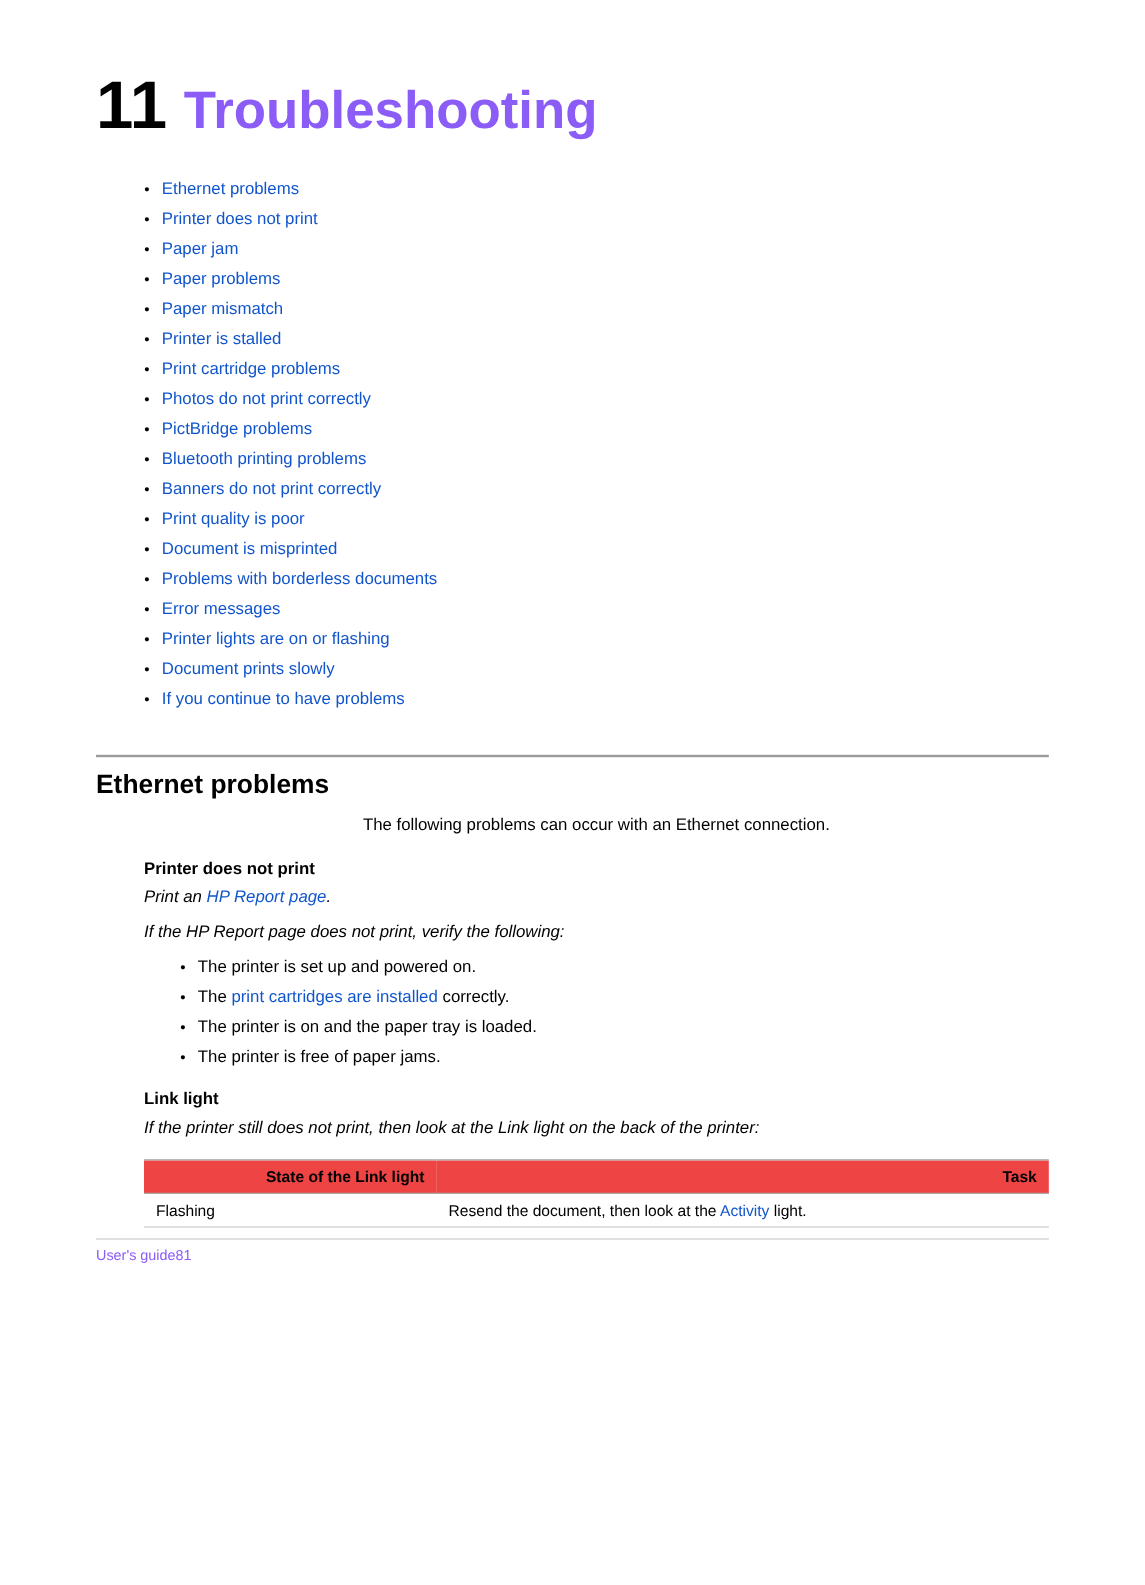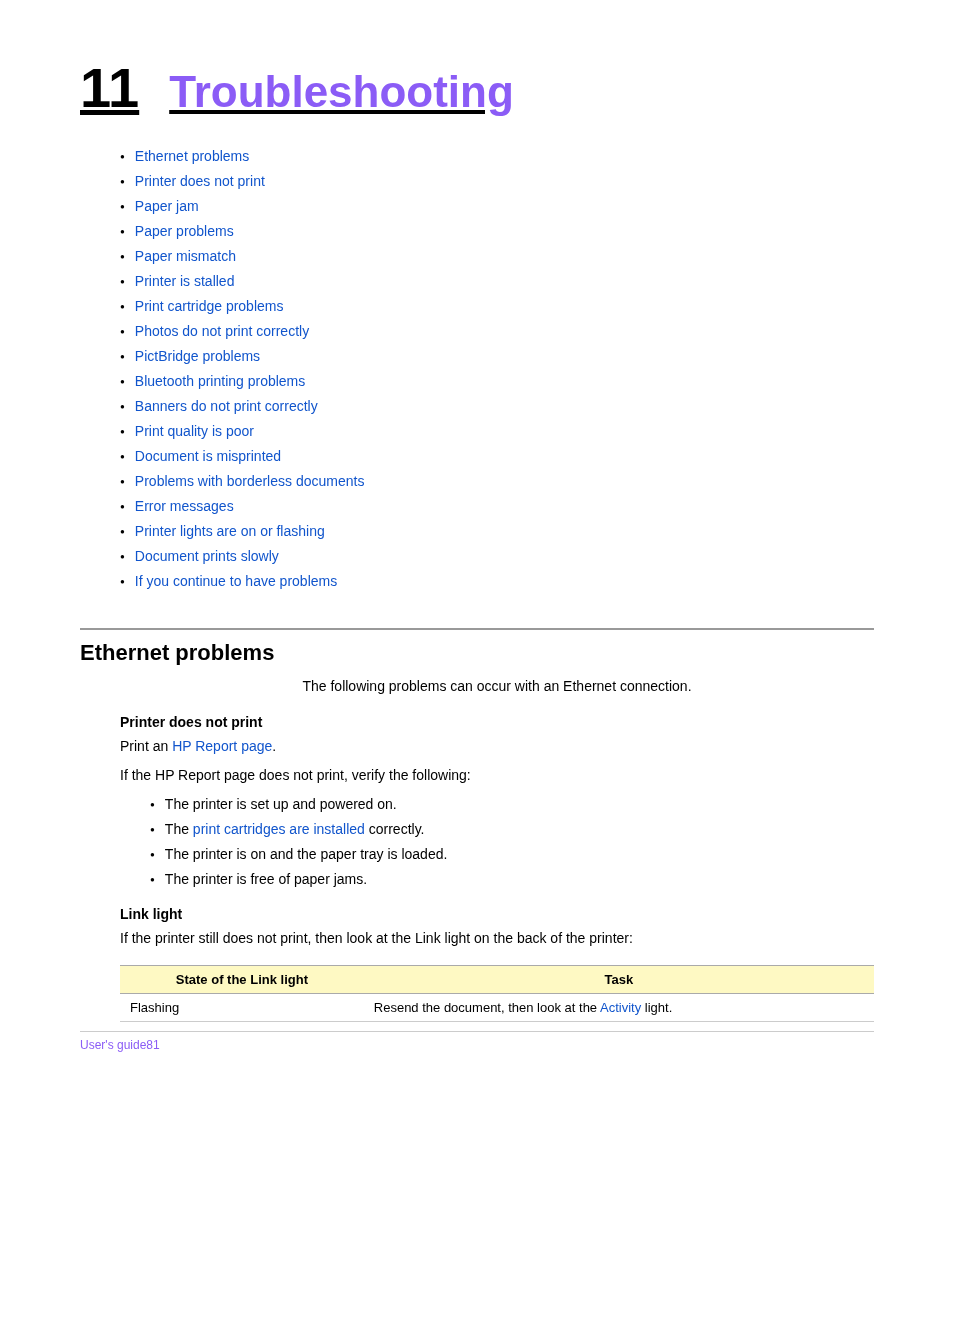--- a/index.html
+++ b/index.html
@@ -19,23 +19,22 @@
     }
 
     .page {
       padding: 60px 80px 60px 80px;
       position: relative;
     }
 
     .chapter-header {
       display: flex;
       align-items: baseline;
-      gap: 30px;
+      gap: 14px;
       margin-bottom: 30px;
-      text-decoration: underline;
     }
 
     .chapter-number {
       font-size: 56px;
       font-weight: bold;
       color: #000;
       line-height: 1;
     }
 
     .chapter-title {
@@ -97,20 +96,21 @@
       margin-bottom: 6px;
       padding-left: 40px;
     }
 
     .body-text {
       font-size: 14px;
       color: #000;
       padding-left: 40px;
       margin-bottom: 8px;
       line-height: 1.5;
+      font-style: italic;
     }
 
     .blue-link {
       color: #1155cc;
       text-decoration: none;
     }
 
     .bullet-list {
       list-style: none;
       padding-left: 70px;
@@ -143,25 +143,25 @@
 
     .link-table {
       border-collapse: collapse;
       width: 100%;
     }
 
     .link-table th {
       font-size: 13px;
       font-weight: bold;
       color: #000;
-      text-align: center;
+      text-align: right;
       padding: 6px 10px;
       border-top: 1.5px solid #aaa;
       border-bottom: 1.5px solid #aaa;
-      background: #fef9c3;
+      background: #ef4444;
     }
 
     .link-table td {
       font-size: 13px;
       color: #000;
       padding: 6px 10px;
       border-bottom: 1px solid #ccc;
       vertical-align: top;
     }
 

